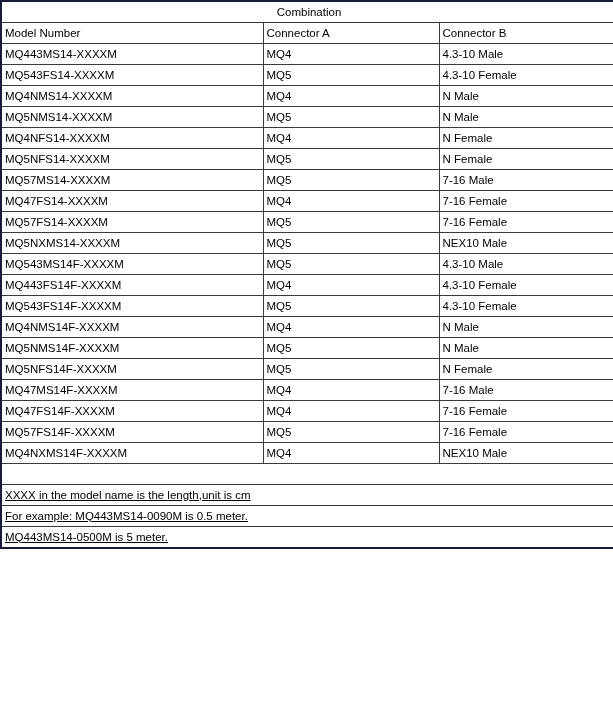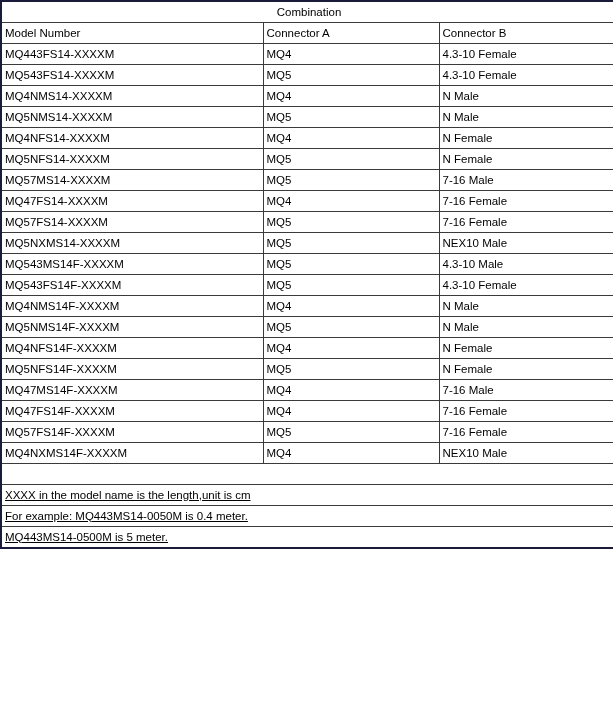--- a/index.html
+++ b/index.html
@@ -71,23 +71,23 @@
       <tr>
         <td class="title-cell" colspan="3">Combination</td>
       </tr>
       <tr>
         <td class="hdr">Model Number</td>
         <td class="hdr">Connector A</td>
         <td class="hdr">Connector B</td>
       </tr>
 
       <tr>
-        <td>MQ443FS14-XXXXM</td>
+        <td>MQ443MS14-XXXXM</td>
         <td>MQ4</td>
-        <td class="nowrap-pre">4.3-10 Female</td>
+        <td class="nowrap-pre">4.3-10 Male</td>
       </tr>
       <tr>
         <td>MQ543FS14-XXXXM</td>
         <td>MQ5</td>
         <td class="nowrap-pre">4.3-10 Female</td>
       </tr>
       <tr>
         <td>MQ4NMS14-XXXXM</td>
         <td>MQ4</td>
         <td class="nowrap-pre">N Male</td>
@@ -126,38 +126,38 @@
         <td>MQ5NXMS14-XXXXM</td>
         <td>MQ5</td>
         <td class="nowrap-pre">NEX10 Male</td>
       </tr>
       <tr>
         <td>MQ543MS14F-XXXXM</td>
         <td>MQ5</td>
         <td class="nowrap-pre">4.3-10 Male</td>
       </tr>
       <tr>
+        <td>MQ443FS14F-XXXXM</td>
+        <td>MQ4</td>
+        <td class="nowrap-pre">4.3-10 Female</td>
+      </tr>
+      <tr>
         <td>MQ543FS14F-XXXXM</td>
         <td>MQ5</td>
         <td class="nowrap-pre">4.3-10 Female</td>
       </tr>
       <tr>
         <td>MQ4NMS14F-XXXXM</td>
         <td>MQ4</td>
         <td class="nowrap-pre">N Male</td>
       </tr>
       <tr>
         <td>MQ5NMS14F-XXXXM</td>
         <td>MQ5</td>
         <td class="nowrap-pre">N Male</td>
-      </tr>
-      <tr>
-        <td>MQ4NFS14F-XXXXM</td>
-        <td>MQ4</td>
-        <td class="nowrap-pre">N Female</td>
       </tr>
       <tr>
         <td>MQ5NFS14F-XXXXM</td>
         <td>MQ5</td>
         <td class="nowrap-pre">N Female</td>
       </tr>
       <tr>
         <td>MQ47MS14F-XXXXM</td>
         <td>MQ4</td>
         <td class="nowrap-pre">7-16 Male</td>
@@ -179,21 +179,21 @@
       </tr>
 
       <tr>
         <td class="spacer-cell" colspan="3"></td>
       </tr>
 
       <tr>
         <td class="note-cell" colspan="3">XXXX in the model name is the length,unit is cm</td>
       </tr>
       <tr>
-        <td class="note-cell" colspan="3">For example: MQ443MS14-0050M is 0.4 meter.</td>
+        <td class="note-cell" colspan="3">For example: MQ443MS14-0090M is 0.5 meter.</td>
       </tr>
       <tr>
         <td class="note-cell indent-1" colspan="3">MQ443MS14-0500M is 5 meter.</td>
       </tr>
 
     </tbody>
   </table>
 </div>
 
 </body></html>

